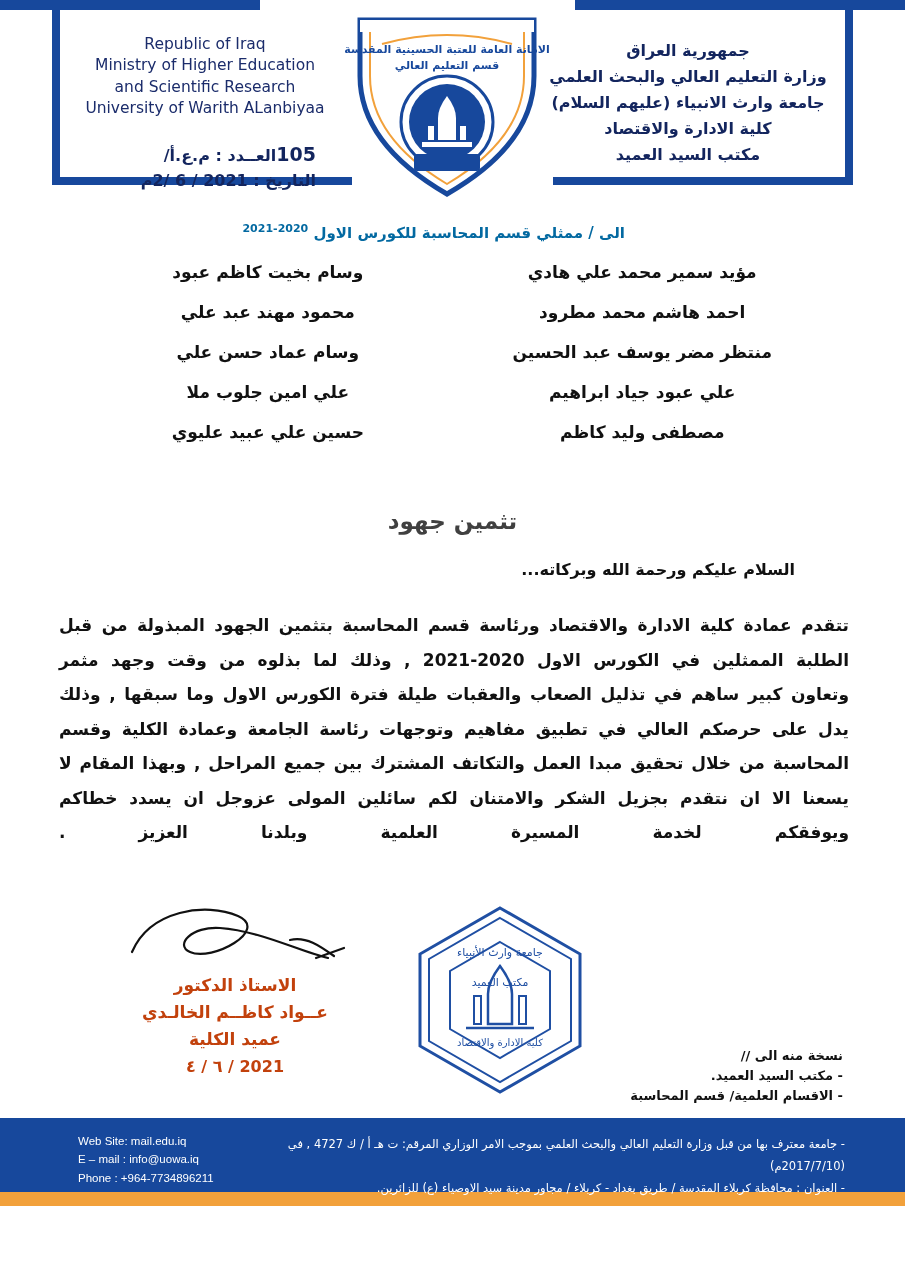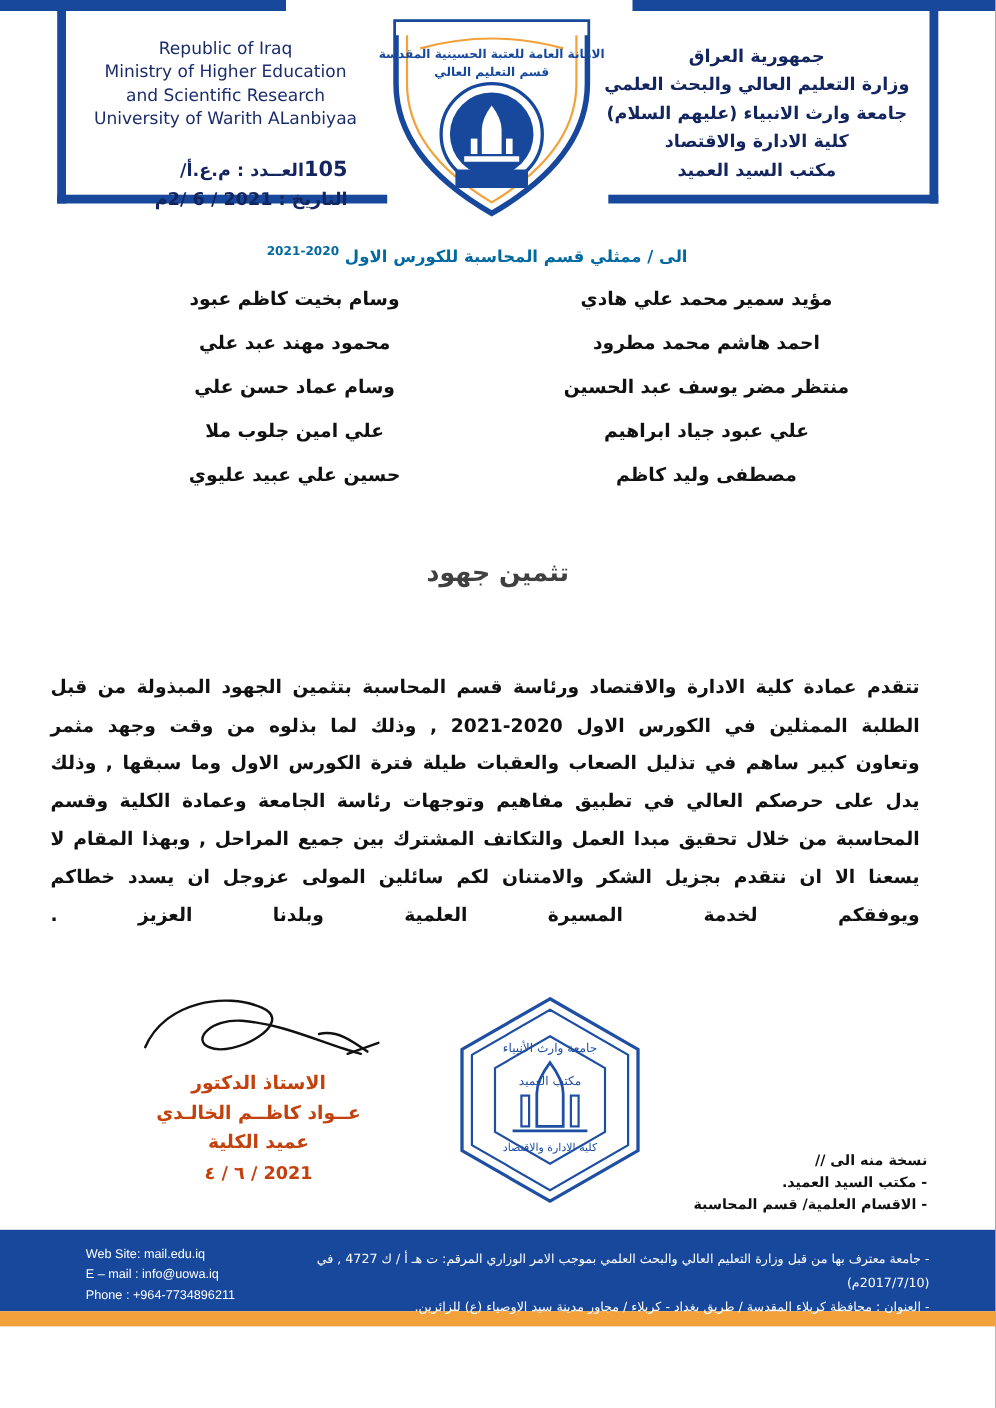--- a/index.html
+++ b/index.html
@@ -161,21 +161,21 @@
   .greeting {
     position: absolute;
     right: 110px; top: 560px;
     direction: rtl;
     color: #111;
     font-size: 16px;
     font-weight: bold;
   }
   .body-text {
     position: absolute;
-    right: 69px; top: 608px;
+    right: 56px; top: 608px;
     width: 790px;
     direction: rtl;
     text-align: justify;
     text-align-last: justify;
     color: #111;
     font-size: 17px;
     font-weight: bold;
     line-height: 2.03;
     word-spacing: 2px;
     margin-left: 17px;
@@ -343,20 +343,21 @@
       <div class="names-col">علي امين جلوب ملا</div>
     </div>
     <div class="names-row">
       <div class="names-col">مصطفى وليد كاظم</div>
       <div class="names-col">حسين علي عبيد عليوي</div>
     </div>
   </div>
 
   <div class="doc-title">تثمين جهود</div>
 
+  <div class="greeting">السلام عليكم ورحمة الله وبركاته...</div>
 
   <div class="body-text">تتقدم عمادة كلية الادارة والاقتصاد ورئاسة قسم المحاسبة بتثمين الجهود المبذولة من قبل الطلبة الممثلين في الكورس الاول 2020-2021 , وذلك لما بذلوه من وقت وجهد مثمر وتعاون كبير ساهم في تذليل الصعاب والعقبات طيلة فترة الكورس الاول وما سبقها , وذلك يدل على حرصكم العالي في تطبيق مفاهيم وتوجهات رئاسة الجامعة وعمادة الكلية وقسم المحاسبة من خلال تحقيق مبدا العمل والتكاتف المشترك بين جميع المراحل , وبهذا المقام لا يسعنا الا ان نتقدم بجزيل الشكر والامتنان لكم سائلين المولى عزوجل ان يسدد خطاكم ويوفقكم لخدمة المسيرة العلمية وبلدنا العزيز .</div>
 
   <svg class="sig-scribble" viewBox="0 0 240 80">
     <path d="M12 52 C30 10, 86 2, 118 16 C150 30, 92 62, 70 52 C54 45, 72 26, 100 28 C140 31, 176 50, 208 58" fill="none" stroke="#111" stroke-width="2.2" stroke-linecap="round"></path>
     <path d="M170 40 C186 36, 200 46, 214 56" fill="none" stroke="#111" stroke-width="2.2" stroke-linecap="round"></path>
     <path d="M196 58 L224 48" fill="none" stroke="#111" stroke-width="2.2" stroke-linecap="round"></path>
   </svg>
 
   <div class="sig-block">

